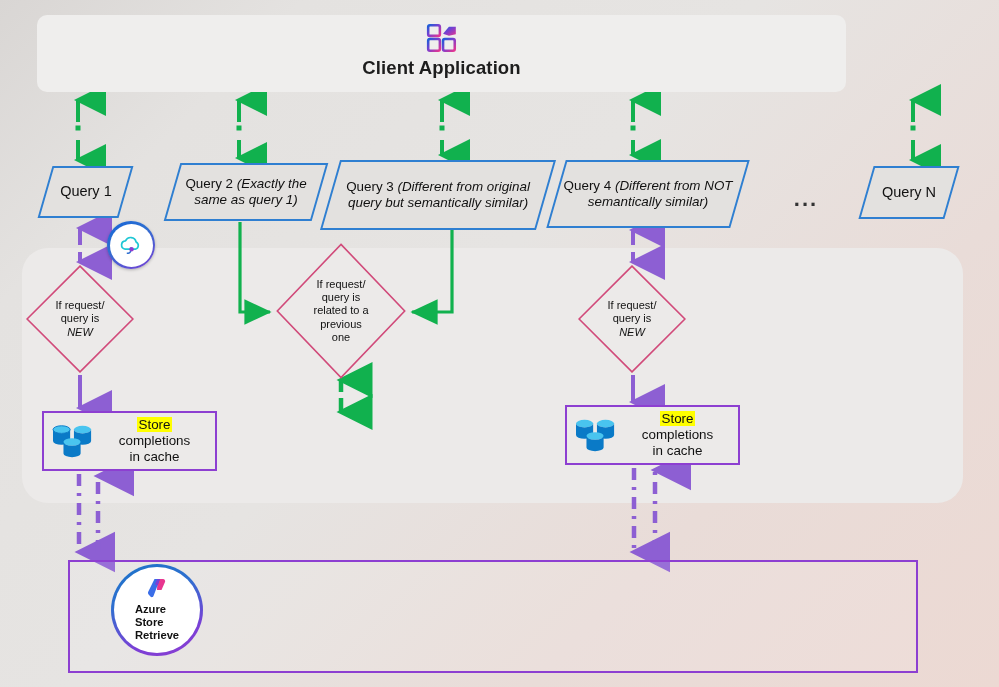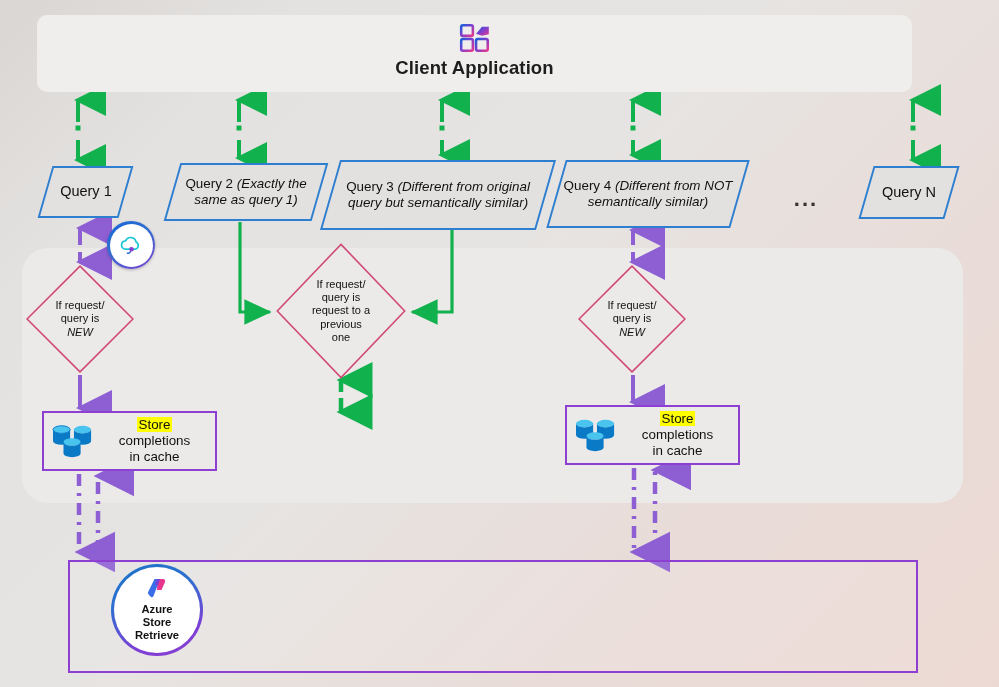--- a/index.html
+++ b/index.html
@@ -11,21 +11,21 @@
   #canvas {
     position: relative;
     width: 999px; height: 687px;
     background:
       linear-gradient(135deg, #d9d6d4 0%, #e4e2e0 18%, #e6e4e2 45%, #e9dcd8 72%, #ecd9d3 100%);
   }
   .abs { position: absolute; }
 
   
   #client-panel {
-    left: 37px; top: 15px; width: 875px; height: 77px;
+    left: 37px; top: 15px; width: 809px; height: 77px;
     background: #efeeed;
     border-radius: 10px;
   }
   #client-icon {
     position: absolute; left: 50%; top: 6px;
     transform: translateX(-50%);
     width: 34px; height: 34px;
   }
   #client-title {
     position: absolute; left: 0; right: 0; top: 42px;
@@ -122,21 +122,21 @@
     padding: 3px;
   }
   #endpoint-circle-inner {
     width: 100%; height: 100%; border-radius: 50%;
     background: #ffffff;
     display: flex; flex-direction: column; align-items: center; justify-content: flex-start;
     padding-top: 9px;
   }
   #endpoint-logo { width: 26px; height: 26px; margin-bottom: 1px; }
   #endpoint-label {
-    font-size: 11.2px; font-weight: 600; color: #111; text-align: center; line-height: 1.18;
+    font-size: 11.2px; font-weight: 600; color: #111; line-height: 1.18;
   }
   #endpoint-desc {
     left: 243px; top: 597px; width: 600px;
     font-size: 14.6px; font-weight: 600; color: #1a1a1a; text-align: center;
   }
 
   
   #cloud-badge {
     left: 107px; top: 221px; width: 48px; height: 48px;
     border-radius: 50%;
@@ -294,21 +294,21 @@
     </div>
   </div>
 
   <div class="abs diamond-wrap" id="diamond2">
     <svg class="diamond-shape" viewBox="0 0 100 100" preserveAspectRatio="none">
       <polygon points="50,1 99,50 50,99 1,50" fill="none" stroke="#d14a7a" stroke-width="1.6" vector-effect="non-scaling-stroke"></polygon>
     </svg>
     <div class="diamond-text">
       <span>If request/</span><br>
       <span>query is</span><br>
-      <span>request to a</span><br>
+      <span>related to a</span><br>
       <span>previous</span><br>
       <span>one</span>
     </div>
   </div>
 
   <div class="abs diamond-wrap" id="diamond3">
     <svg class="diamond-shape" viewBox="0 0 100 100" preserveAspectRatio="none">
       <polygon points="50,1 99,50 50,99 1,50" fill="none" stroke="#d14a7a" stroke-width="1.6" vector-effect="non-scaling-stroke"></polygon>
     </svg>
     <div class="diamond-text">

